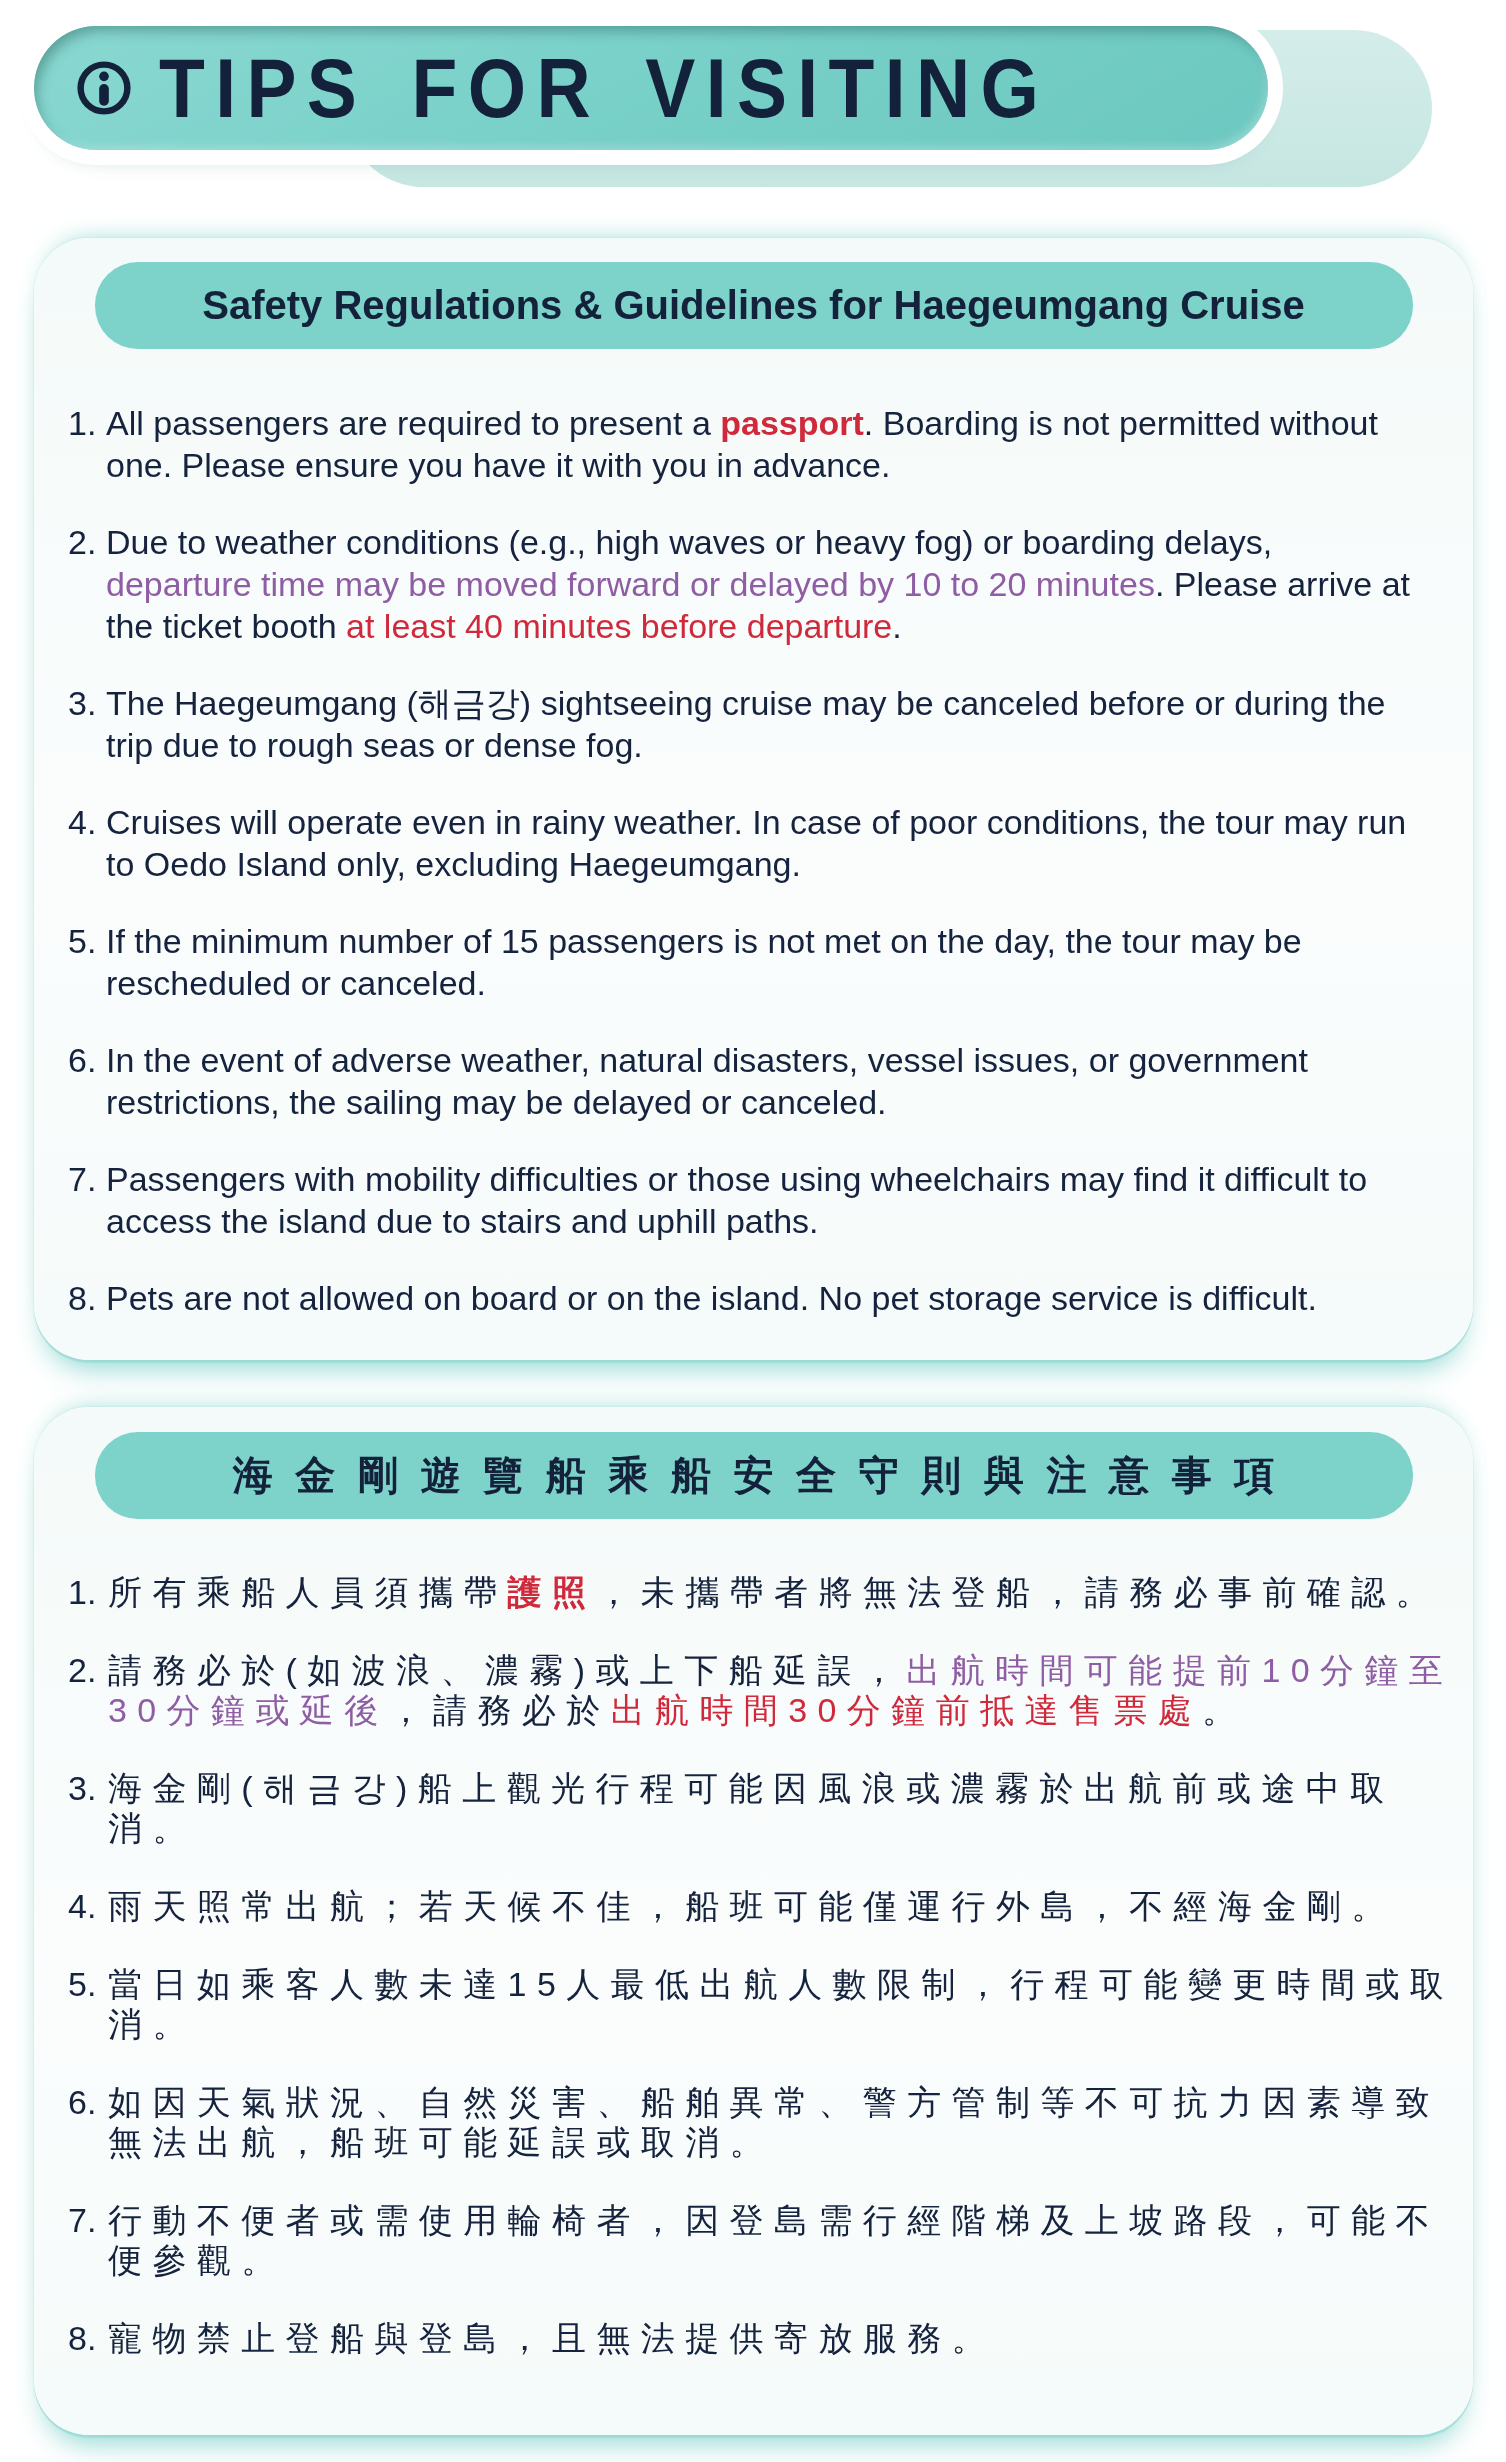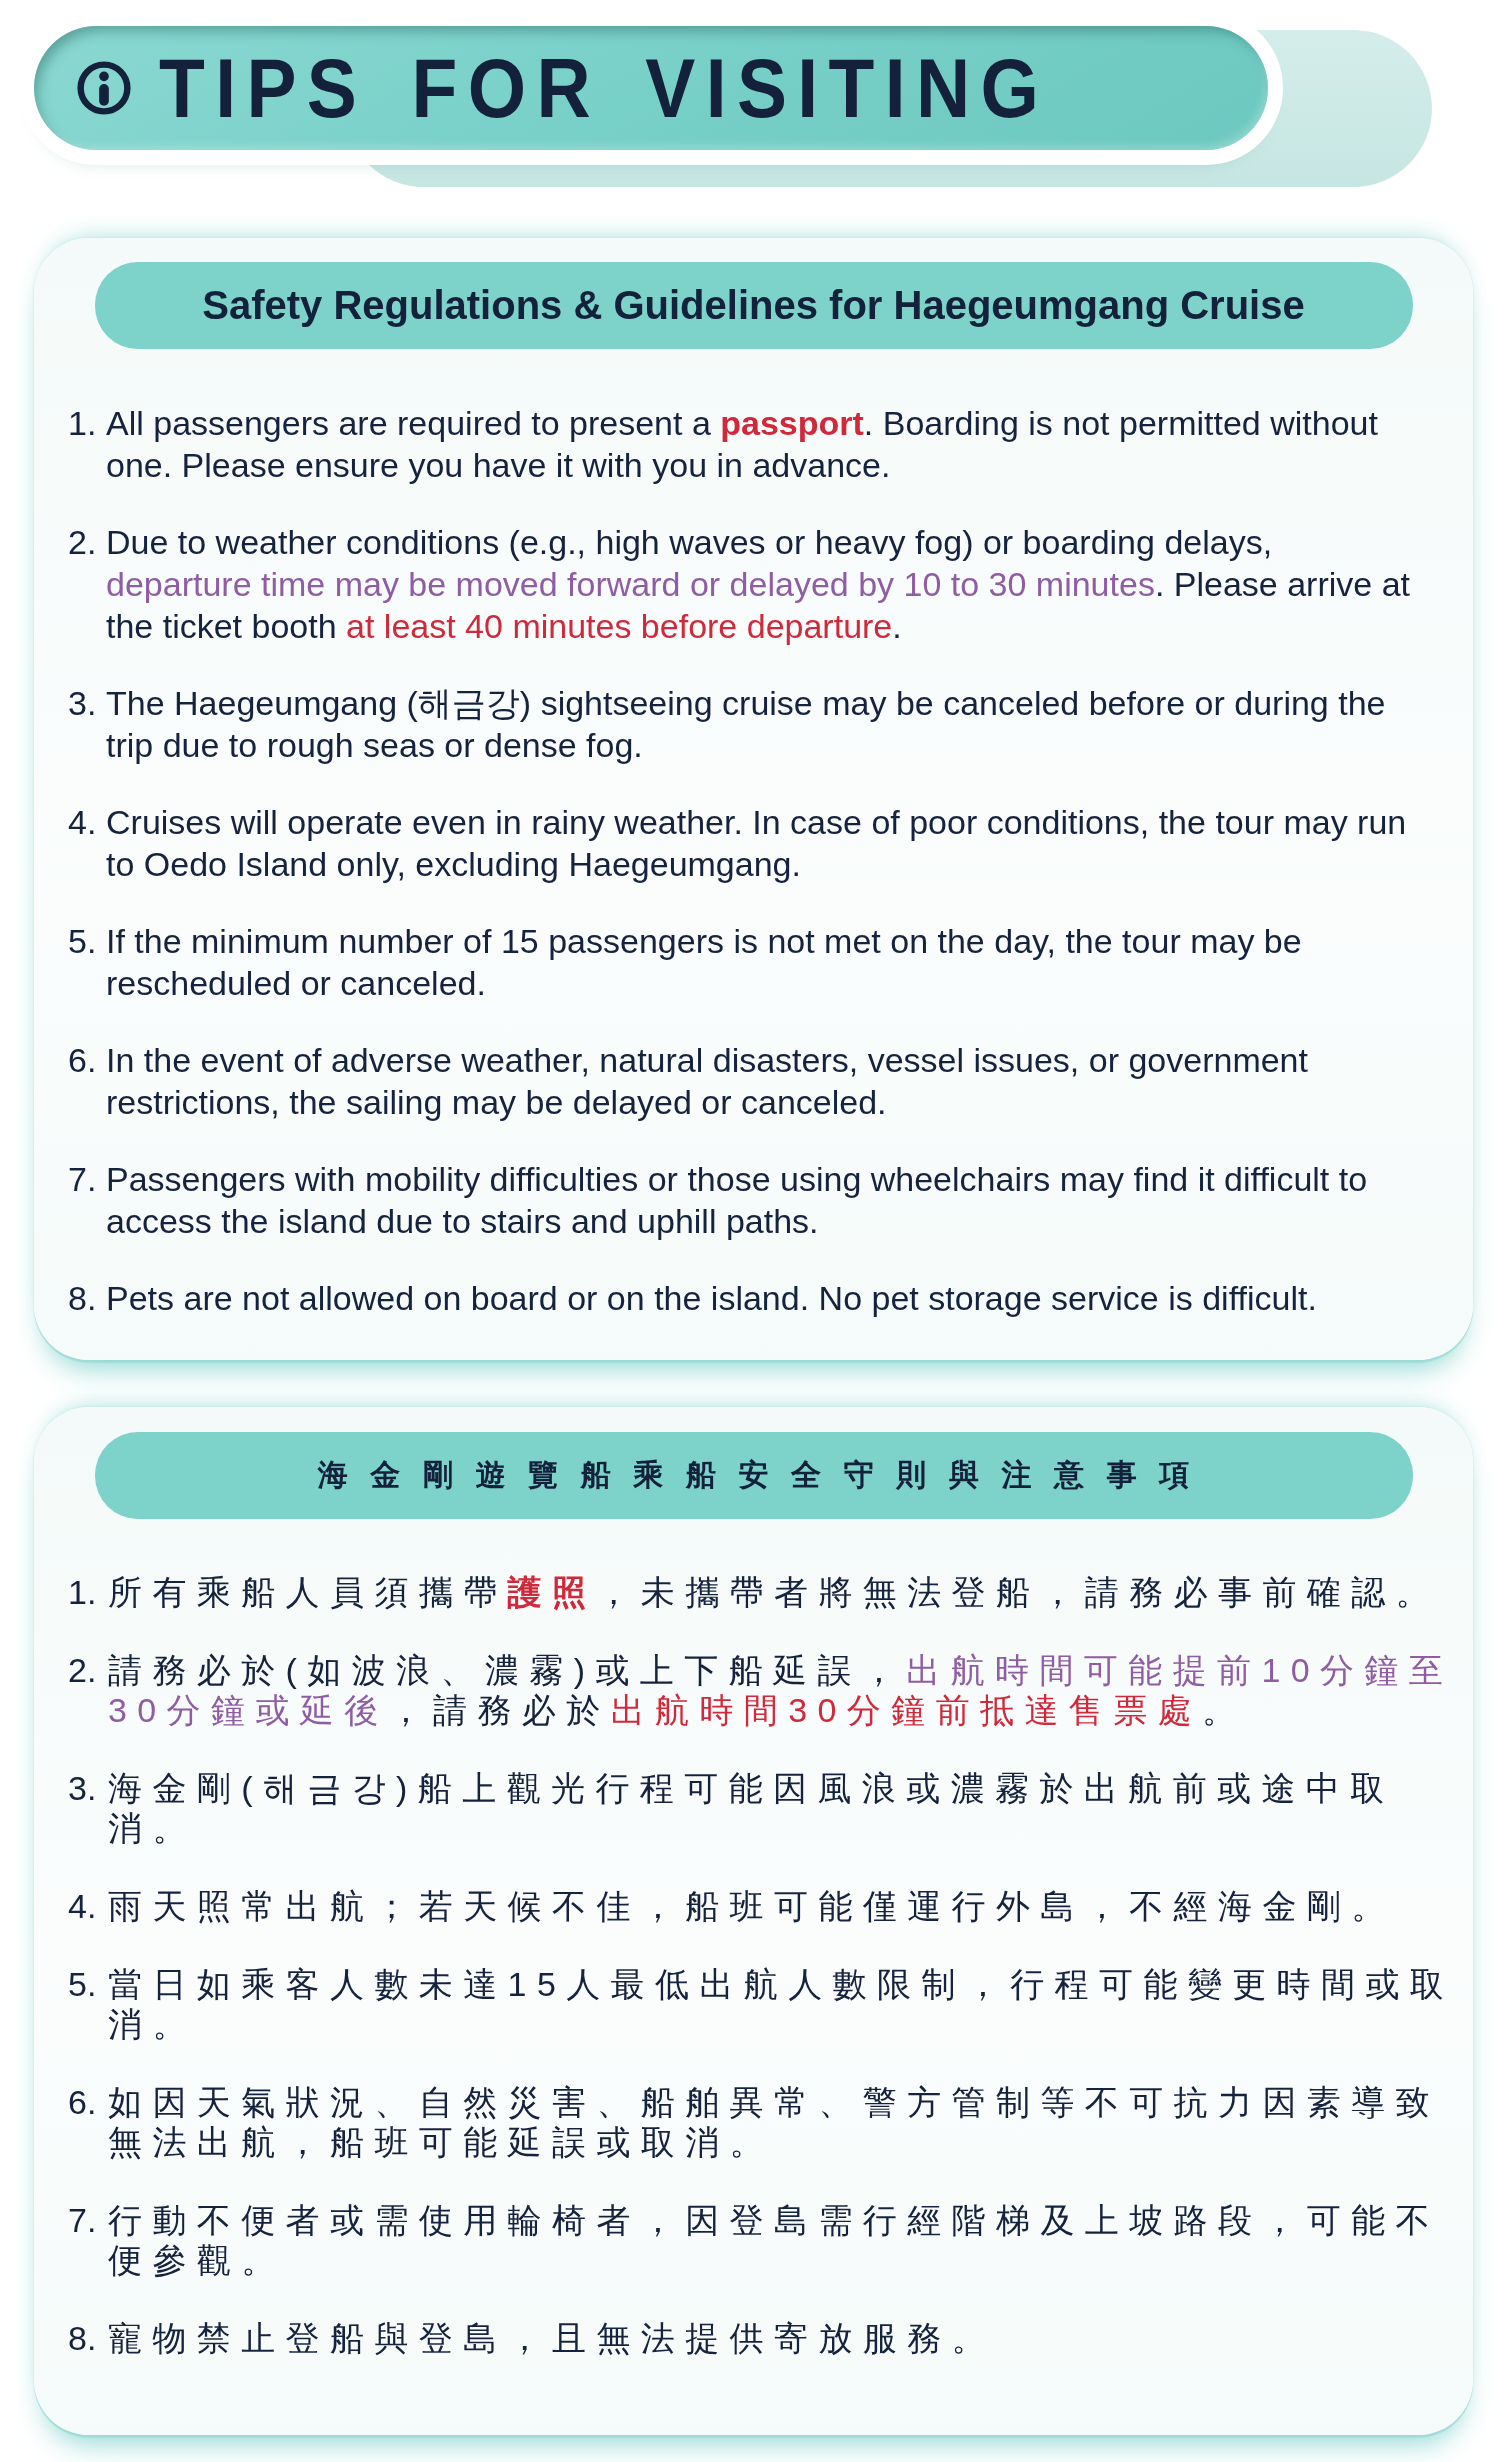--- a/index.html
+++ b/index.html
@@ -50,21 +50,21 @@
   .card-zh { margin-top:47px; padding-bottom:77px; margin-bottom:52px; }
 
   .card-header-pill {
     width:1318px; height:87px; margin:1.9px auto 0 auto; border-radius:43px;
     background:#7DD2CA;
     display:flex; align-items:center; justify-content:center;
   }
   .card-header-title {
     font-size:40px; font-weight:bold; color:#14213B; text-align:center;
   }
-  .card-zh .card-header-title { font-size:30px; letter-spacing:22.6px; padding-left:22.6px; }
+  .card-zh .card-header-title { font-size:40px; letter-spacing:22.6px; padding-left:22.6px; }
 
   ol.rules { list-style:none; margin:53px 0 0 0; }
   .card-en ol.rules { padding:0 53px 0 34px; }
   .card-zh ol.rules { padding:0 17px 0 34px; }
 
   ol.rules li { display:flex; align-items:flex-start; }
   .card-en ol.rules li { font-size:34px; line-height:42px; margin-bottom:35px; }
   .card-zh ol.rules li { font-size:34px; line-height:40px; letter-spacing:10.4px; margin-bottom:38px; }
   ol.rules li:last-child { margin-bottom:0; }
 
@@ -95,21 +95,21 @@
   <div class="card-header-pill">
     <div class="card-header-title">Safety Regulations &amp; Guidelines for Haegeumgang Cruise</div>
   </div>
   <ol class="rules">
       <li>
         <span class="num">1.</span>
         <span class="txt"><span>All passengers are required to present a </span><span class="seg-red-bold">passport</span><span>. Boarding is not permitted without one. Please ensure you have it with you in advance.</span></span>
       </li>
       <li>
         <span class="num">2.</span>
-        <span class="txt"><span>Due to weather conditions (e.g., high waves or heavy fog) or boarding delays, </span><span class="seg-purple">departure time may be moved forward or delayed by 10 to 30 minutes</span><span>. Please arrive at the ticket booth </span><span class="seg-red">at least 40 minutes before departure</span><span>.</span></span>
+        <span class="txt"><span>Due to weather conditions (e.g., high waves or heavy fog) or boarding delays, </span><span class="seg-purple">departure time may be moved forward or delayed by 10 to 20 minutes</span><span>. Please arrive at the ticket booth </span><span class="seg-red">at least 40 minutes before departure</span><span>.</span></span>
       </li>
       <li>
         <span class="num">3.</span>
         <span class="txt"><span>The Haegeumgang (해금강) sightseeing cruise may be canceled before or during the trip due to rough seas or dense fog.</span></span>
       </li>
       <li>
         <span class="num">4.</span>
         <span class="txt"><span>Cruises will operate even in rainy weather. In case of poor conditions, the tour may run to Oedo Island only, excluding Haegeumgang.</span></span>
       </li>
       <li>

